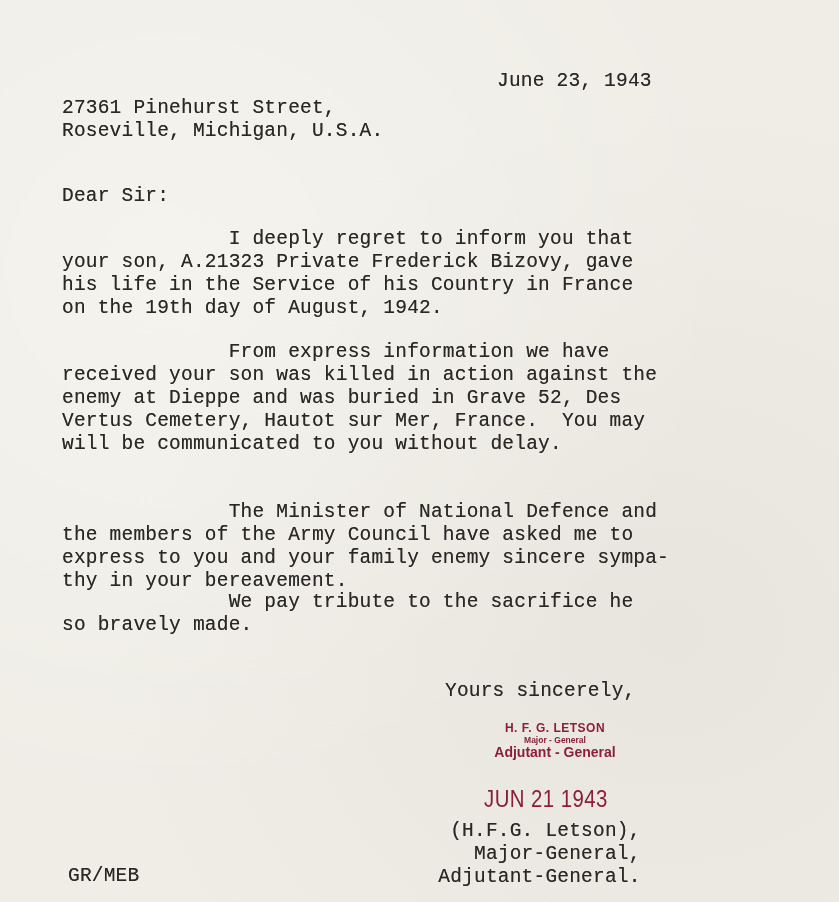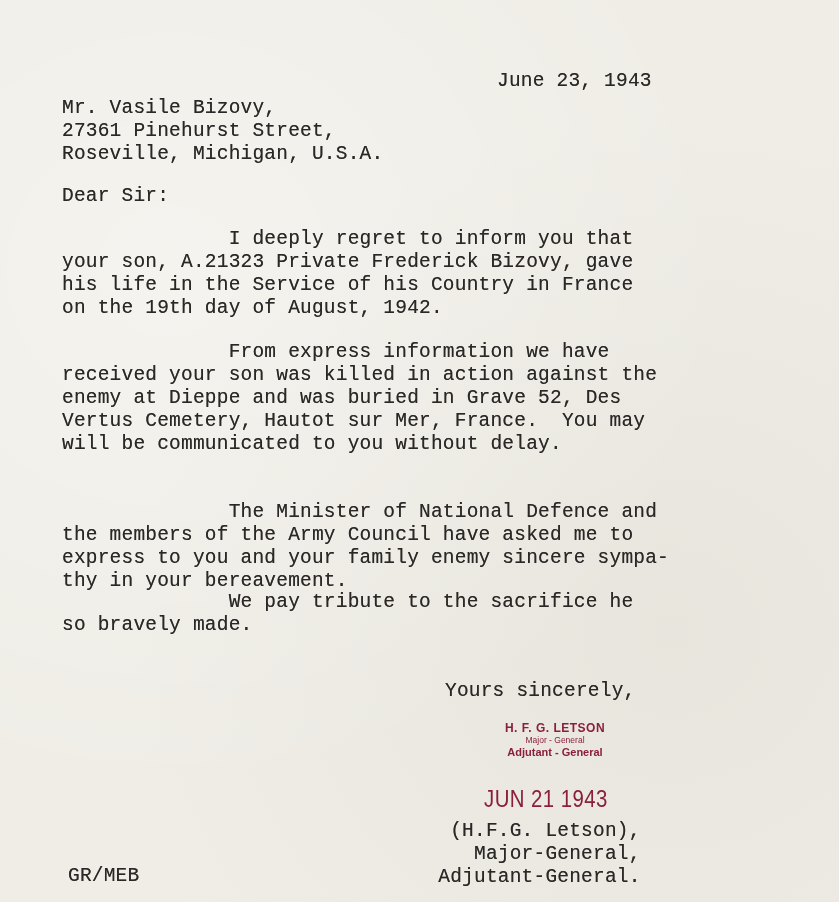--- a/index.html
+++ b/index.html
@@ -41,42 +41,42 @@
       position: absolute;
       left: 480px;
       top: 722px;
       width: 150px;
       text-align: center;
       font-family: "Liberation Sans", "DejaVu Sans", sans-serif;
       color: #8a1f3c;
       line-height: 12px;
     }
     .stamp-name .n1 { font-size: 12px; font-weight: bold; letter-spacing: 0.5px; }
-    .stamp-name .n2 { font-size: 8.5px; font-weight: normal; }
-    .stamp-name .n3 { font-size: 11px; font-weight: bold; }
+    .stamp-name .n2 { font-size: 8.5px; font-weight: bold; }
+    .stamp-name .n3 { font-size: 14px; font-weight: bold; }
 
     .stamp-date {
       position: absolute;
       left: 484px;
       top: 785px;
       font-family: "Liberation Sans Narrow", "Liberation Sans", "DejaVu Sans", sans-serif;
       font-size: 24px;
       color: #8a1f3c;
       letter-spacing: 0.5px;
       transform: scaleX(0.85);
       transform-origin: left top;
       white-space: pre;
     }
   </style>
 </head>
 <body>
 
 <div class="typed date">June 23, 1943</div>
 
-<div class="typed addr"><div>Mr. Vasile Bizovy,</div><div>27361 Pinehurst Street,</div><div>Roseville, Michigan, U.S.A.</div></div>
+<div class="typed addr"><div>27361 Pinehurst Street,</div><div>Roseville, Michigan, U.S.A.</div></div>
 
 <div class="typed salutation">Dear Sir:</div>
 
 <div class="typed p1"><div>              I deeply regret to inform you that</div><div>your son, A.21323 Private Frederick Bizovy, gave</div><div>his life in the Service of his Country in France</div><div>on the 19th day of August, 1942.</div></div>
 
 <div class="typed p2"><div>              From express information we have</div><div>received your son was killed in action against the</div><div>enemy at Dieppe and was buried in Grave 52, Des</div><div>Vertus Cemetery, Hautot sur Mer, France.  You may</div><div>will be communicated to you without delay.</div></div>
 
 <div class="typed p3"><div>              The Minister of National Defence and</div><div>the members of the Army Council have asked me to</div><div>express to you and your family enemy sincere sympa-</div><div>thy in your bereavement.</div></div>
 
 <div class="typed p4"><div>              We pay tribute to the sacrifice he</div><div>so bravely made.</div></div>

